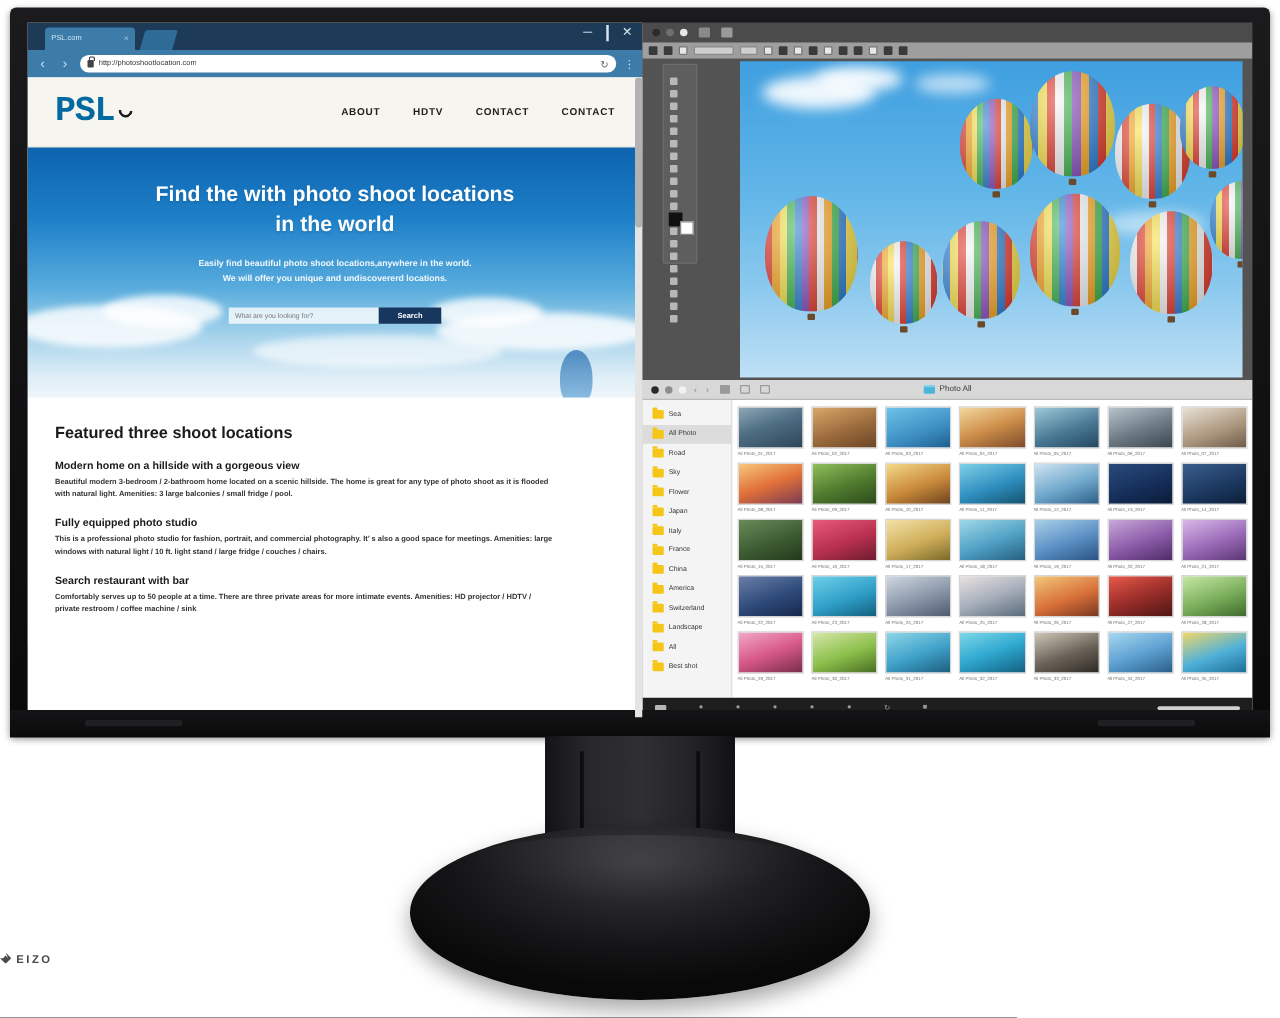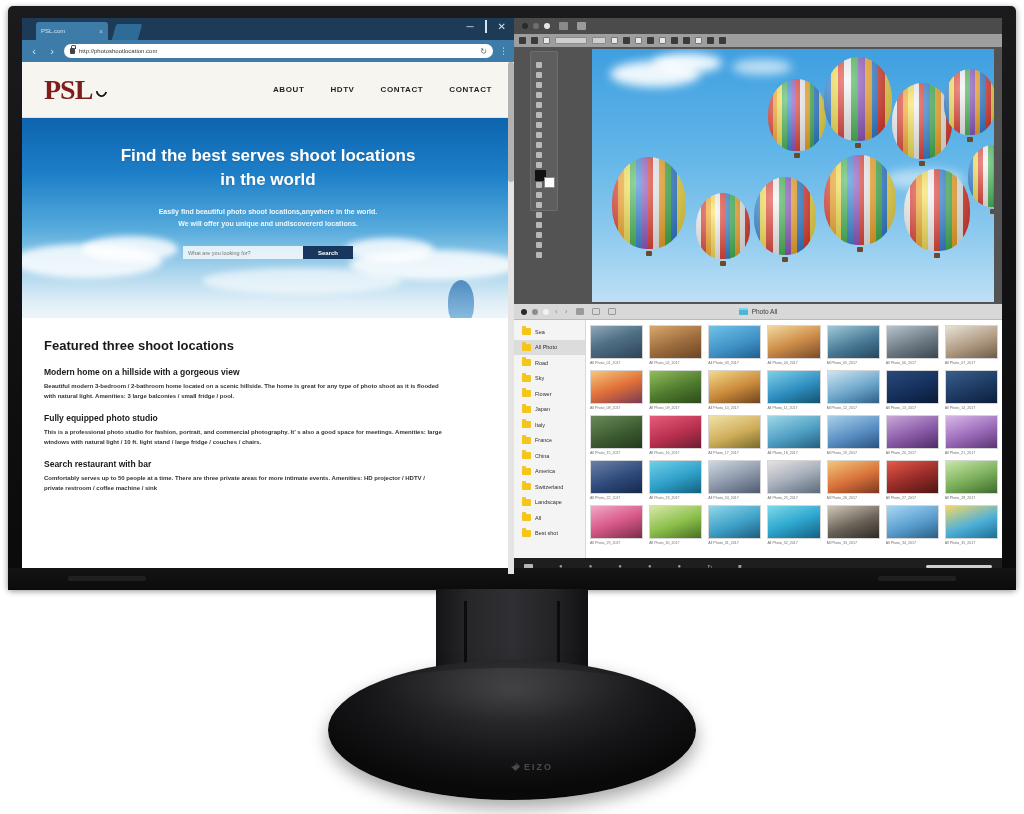--- a/index.html
+++ b/index.html
@@ -52,22 +52,22 @@
     background:radial-gradient(ellipse 60% 70% at 50% 22%, #3a3a3e 0%, #242427 38%, #141416 70%, #09090a 100%);
     border-radius:50%;
     box-shadow:0 8px 18px rgba(0,0,0,.35);
   }
   #base-highlight {
     position:absolute; left:360px; top:668px; width:300px; height:52px;
     background:radial-gradient(ellipse at 50% 0%, rgba(255,255,255,.07), rgba(255,255,255,0) 72%);
     border-radius:50%;
   }
   #eizo-logo {
-    position:absolute; left:0; right:0; top:762px; text-align:center;
-    color:#4a4a4e; font-size:9px; letter-spacing:2px; font-weight:bold;padding-left:40px;
+    position:absolute; left:0; right:0; top:762px; 
+    color:#4a4a4e; font-size:9px; letter-spacing:2px; font-weight:bold;
   }
   #eizo-mark {
     display:inline-block; width:9px; height:9px; margin-right:4px;
     vertical-align:-1px;
     background:#4a4a4e;
     clip-path:polygon(50% 0%,100% 50%,50% 100%,0% 50%,28% 50%,50% 26%,72% 50%);
   }
 
   
   #browser-window {
@@ -121,22 +121,22 @@
   #page-scrollthumb {
     position:absolute; right:0; top:0; width:6px; height:120px; background:#b2b2b2; border-radius:3px; z-index:10;
   }
 
   
   #site-header {
     height:56px; background:#f7f5ef; display:flex; align-items:center;
     padding:0 22px; border-bottom:1px solid #e6e3da;
   }
   #site-logo {
-    font-size:28px; font-weight:bold; letter-spacing:-1px; color:#7f1d1d;
-    font-family:Liberation Serif, serif;
+    font-size:28px; font-weight:bold; letter-spacing:-1px; color:#0369a1;
+    font-family:Liberation Mono, monospace;
   }
   #logo-aperture {
     display:inline-block; width:11px; height:11px; margin-left:4px; vertical-align:2px;
     border:2px solid #1a1a1a; border-radius:50%;
     border-top-color:transparent; border-right-color:transparent;
     transform:rotate(-40deg);
   }
   #site-nav { margin-left:auto; display:flex; gap:26px; }
   .nav-link {
     font-size:8px; font-weight:bold; letter-spacing:.6px; color:#1f1f1f;
@@ -380,21 +380,21 @@
           </div>
 
           <div id="hero">
             <div class="cloud" id="cloud1"></div>
             <div class="cloud" id="cloud2"></div>
             <div class="cloud" id="cloud3"></div>
             <div class="cloud" id="cloud4"></div>
             <div class="cloud" id="cloud5"></div>
 
             <div id="hero-title">
-              <div>Find the best serves shoot locations</div>
+              <div>Find the with photo shoot locations</div>
               <div>in the world</div>
             </div>
             <div id="hero-sub">
               <div>Easily find beautiful photo shoot locations,anywhere in the world.</div>
               <div>We will offer you unique and undiscovererd locations.</div>
             </div>
             <form id="hero-search">
               <input id="search-input" type="text" placeholder="What are you looking for?" style="">
               <button id="search-button">Search</button>
             </form>

